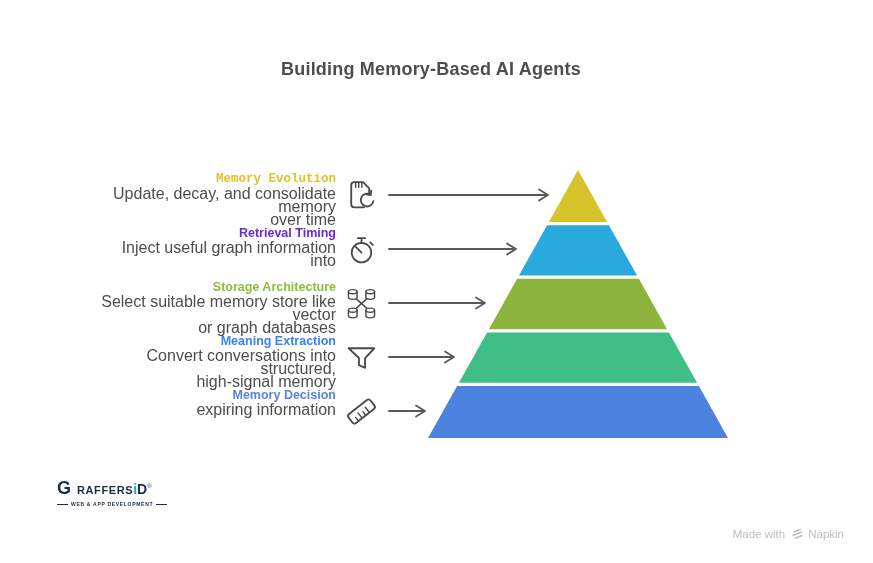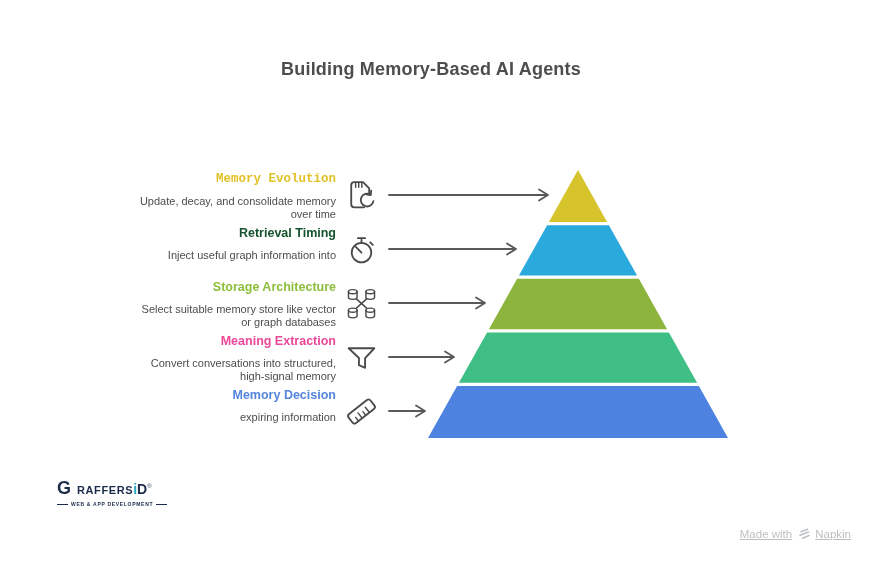--- a/index.html
+++ b/index.html
@@ -4,21 +4,21 @@
 <style>
   html,body{margin:0;padding:0;background:#ffffff;}
   body{font-family:"Liberation Sans", sans-serif;}
   .canvas{position:relative;width:873px;height:563px;background:#ffffff;overflow:hidden;}
 
   .title{position:absolute;left:0;top:59px;width:862px;text-align:center;
          font-size:18px;font-weight:bold;color:#4d4d4d;letter-spacing:.2px;}
 
   .group{position:absolute;left:99px;width:237px;text-align:right;}
   .group .heading{font-size:12.5px;font-weight:bold;line-height:15px;}
-  .group .desc{margin-top:8px;font-size:11px;line-height:13px;color:#4d4d4d;}
+  .group .desc{font-size:16px;line-height:13px;color:#4d4d4d;}
 
   .icon{position:absolute;left:343px;width:37px;height:37px;}
   .icon svg{width:100%;height:100%;}
   .icon .st{stroke:#4a4a4a;stroke-width:1.8;fill:none;stroke-linecap:round;stroke-linejoin:round;}
   .icon .stf{stroke:#4a4a4a;stroke-width:1.4;fill:none;stroke-linecap:round;stroke-linejoin:round;}
 
   .arrow{position:absolute;height:16px;}
   .arrow svg{display:block;}
   .arrow .as{stroke:#58595b;stroke-width:1.8;fill:none;stroke-linecap:round;stroke-linejoin:round;}
 
@@ -28,56 +28,56 @@
   .logo-line1{display:flex;align-items:baseline;}
   .logo-g{font-size:18px;font-weight:bold;}
   .logo-raffers{font-size:11px;font-weight:bold;letter-spacing:.6px;margin-left:6px;}
   .logo-i{font-size:14px;font-weight:bold;}
   .logo-d{font-size:14px;font-weight:bold;}
   .logo-reg{font-size:6px;vertical-align:top;position:relative;top:-6px;}
   .logo-line2{display:flex;align-items:center;gap:3px;margin-top:2px;}
   .logo-dash{width:11px;height:0;border-top:1px solid #1c2b4a;}
   .logo-tagline{font-size:5px;letter-spacing:.7px;font-weight:bold;white-space:nowrap;}
 
-  .credit{position:absolute;right:22px;top:527px;display:flex;align-items:center;gap:5px;
-          font-size:11.5px;color:#bcbfc3;cursor:pointer;text-decoration:underline;}
+  .credit{position:absolute;right:29px;top:527px;display:flex;align-items:center;gap:5px;
+          font-size:11.5px;color:#bcbfc3;cursor:pointer;}
   .credit .ns{stroke:#bcbfc3;stroke-width:1.5;fill:none;stroke-linecap:round;}
 </style>
 </head>
 <body>
 
 <div class="canvas">
 
   <div class="title">Building Memory-Based AI Agents</div>
 
   <div class="group" style="top:172px">
     <div class="heading" style="color: rgb(224, 194, 38); font-family: Liberation Mono, monospace;">Memory Evolution</div>
     <div class="desc">
       <div>Update, decay, and consolidate memory</div>
       <div>over time</div>
     </div>
   </div>
 
   <div class="group" style="top:226px">
-    <div class="heading" style="color: #14532d;">Retrieval Timing</div>
+    <div class="heading" style="color: #6d28d9;">Retrieval Timing</div>
     <div class="desc">
       <div>Inject useful graph information into</div>
     </div>
   </div>
 
   <div class="group" style="top:280px">
     <div class="heading" style="color: rgb(141, 190, 60);">Storage Architecture</div>
     <div class="desc">
       <div>Select suitable memory store like vector</div>
       <div>or graph databases</div>
     </div>
   </div>
 
   <div class="group" style="top:334px">
-    <div class="heading" style="color: #ec4899;">Meaning Extraction</div>
+    <div class="heading" style="color: #3b82f6;">Meaning Extraction</div>
     <div class="desc">
       <div>Convert conversations into structured,</div>
       <div>high-signal memory</div>
     </div>
   </div>
 
   <div class="group" style="top:388px">
     <div class="heading" style="color: rgb(85, 133, 219);">Memory Decision</div>
     <div class="desc">
       <div>expiring information</div>

